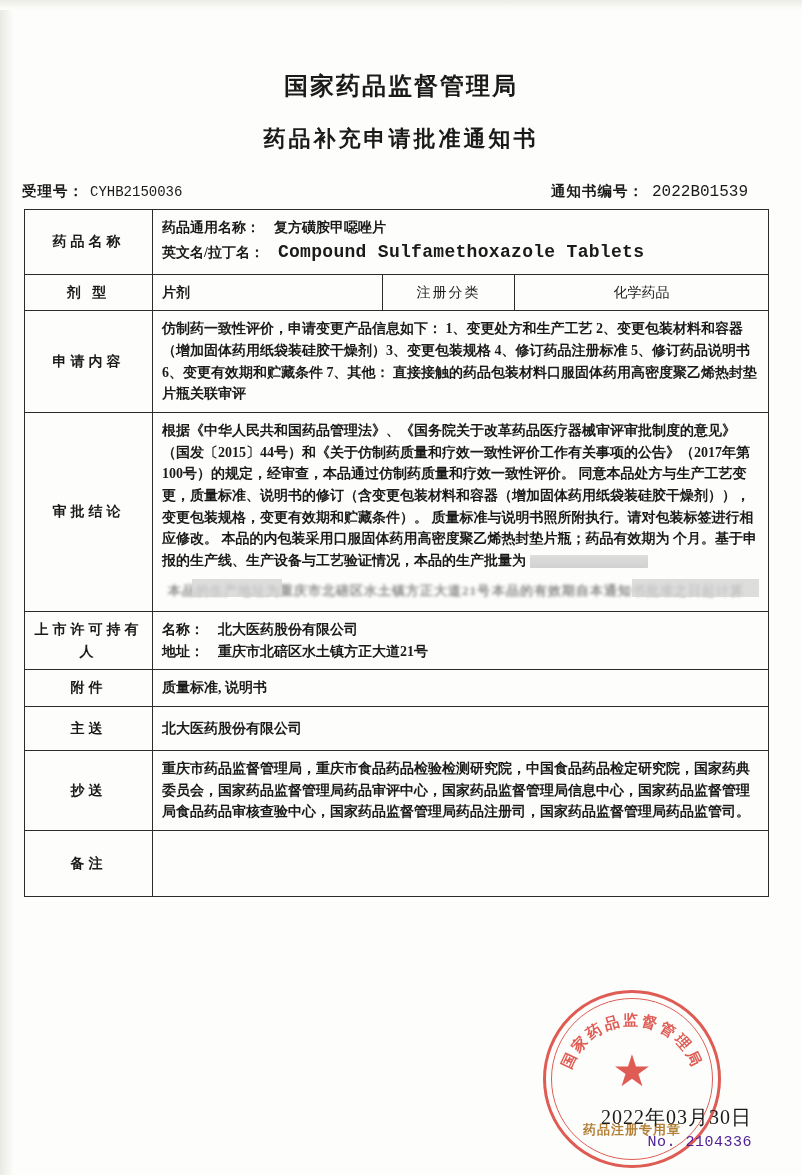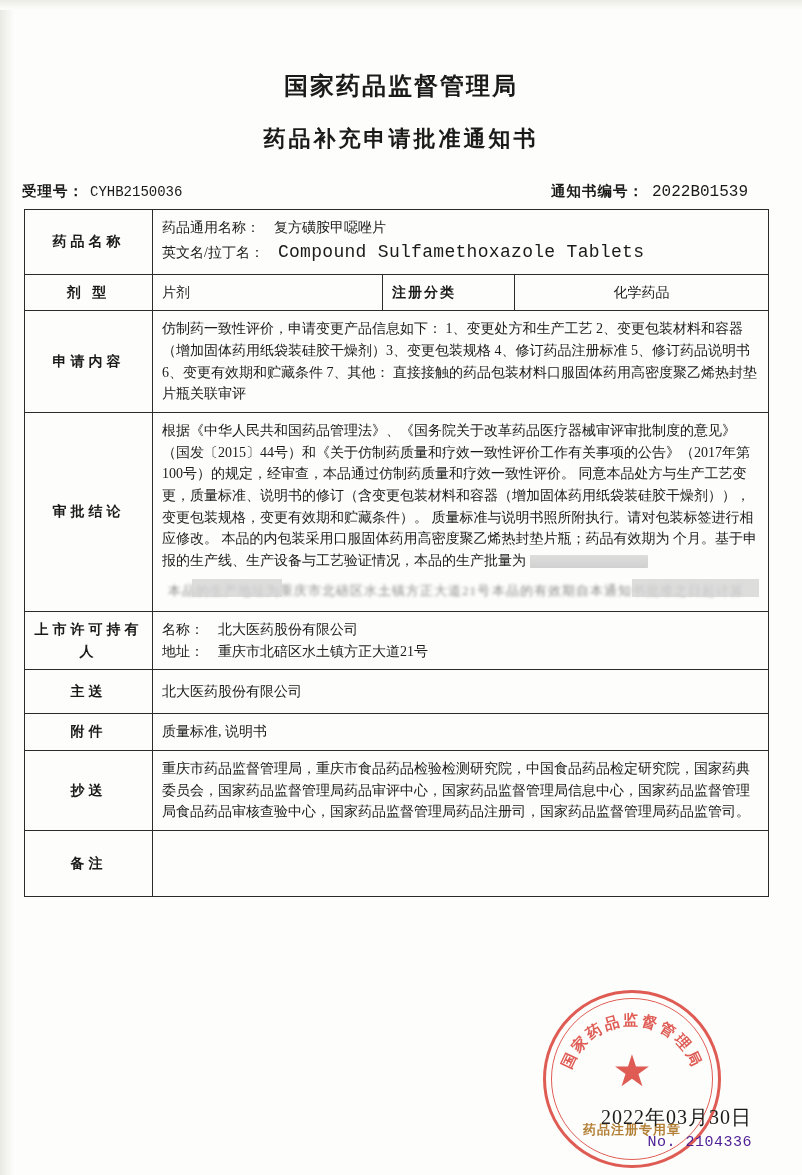--- a/index.html
+++ b/index.html
@@ -102,25 +102,26 @@
     font-weight: bold;
     letter-spacing: 4px;
     font-size: 15px;
     vertical-align: middle;
   }
   td.lbl-cell.tall {
     vertical-align: middle;
   }
   td.val-cell {
     text-align: left;
+    font-weight: bold;
   }
   td.mid-lbl {
     width: 132px;
-    text-align: left;
-    font-weight: bold;
+    text-align: center;
+    font-weight: normal;
     letter-spacing: 2px;
     font-size: 14.5px;
   }
   td.mid-val {
     width: 190px;
     text-align: center;
     padding-left: 12px;
     font-family: Liberation Serif, serif;
   }
   .latin {
@@ -316,27 +317,27 @@
         <td class="lbl-cell">上市许可持有人</td>
         <td class="val-cell" colspan="3">
           <div class="name-line">
             <span>名称：</span><span class="indent">北大医药股份有限公司</span>
           </div>
           <div class="addr-line">
             <span>地址：</span><span class="indent">重庆市北碚区水土镇方正大道21号</span>
           </div>
         </td>
       </tr>
+      <tr>
+        <td class="lbl-cell">附件</td>
+        <td class="val-cell" colspan="3">质量标准, 说明书</td>
+      </tr>
       <tr style="height:44px">
         <td class="lbl-cell">主送</td>
         <td class="val-cell" colspan="3">北大医药股份有限公司</td>
-      </tr>
-      <tr>
-        <td class="lbl-cell">附件</td>
-        <td class="val-cell" colspan="3">质量标准, 说明书</td>
       </tr>
       <tr>
         <td class="lbl-cell tall">抄送</td>
         <td class="val-cell para" colspan="3">重庆市药品监督管理局，重庆市食品药品检验检测研究院，中国食品药品检定研究院，国家药典委员会，国家药品监督管理局药品审评中心，国家药品监督管理局信息中心，国家药品监督管理局食品药品审核查验中心，国家药品监督管理局药品注册司，国家药品监督管理局药品监管司。</td>
       </tr>
       <tr style="height:66px">
         <td class="lbl-cell">备注</td>
         <td class="val-cell" colspan="3"></td>
       </tr>
     </tbody>

